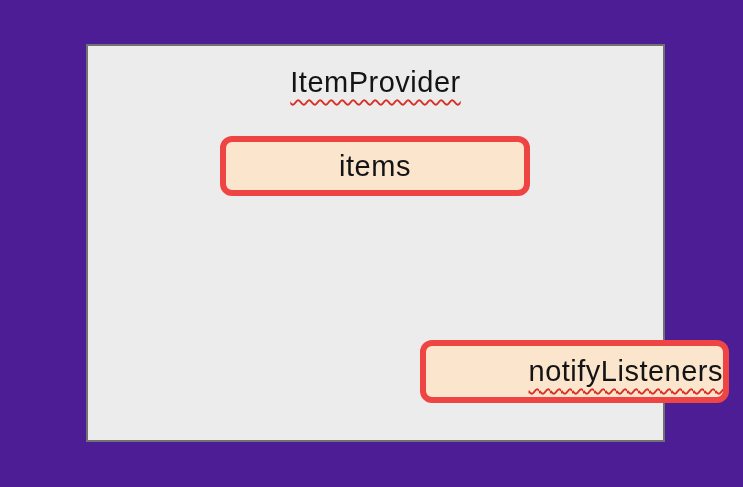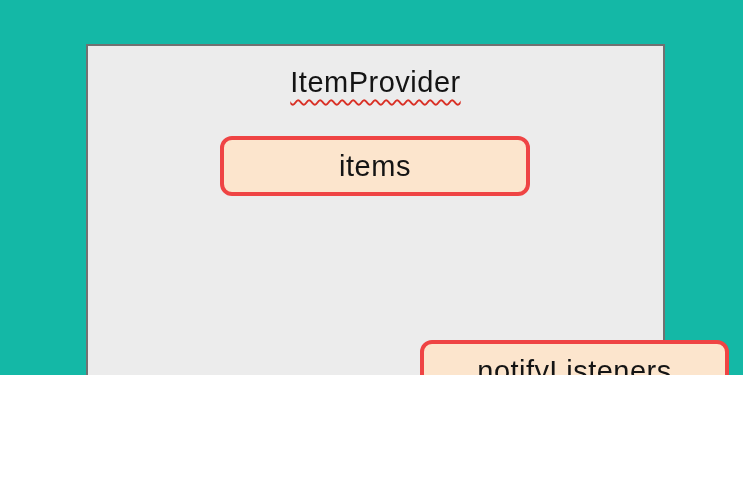--- a/index.html
+++ b/index.html
@@ -4,22 +4,22 @@
 <style>
   html, body {
     margin: 0;
     padding: 0;
     background: #ffffff;
     font-family: "Liberation Sans", sans-serif;
   }
   .canvas {
     position: relative;
     width: 743px;
-    height: 375px;
-    background: #14b8a6;
+    height: 487px;
+    background: #4c1d95;
     overflow: hidden;
   }
   .provider-box {
     position: absolute;
     left: 86px;
     top: 44px;
     width: 579px;
     height: 398px;
     background: #ececec;
     border: 2px solid #717171;
@@ -41,21 +41,21 @@
   .squiggle {
     text-decoration-line: underline;
     text-decoration-style: wavy;
     text-decoration-color: #d93025;
     text-decoration-thickness: 2px;
     text-underline-offset: 7px;
   }
   .node {
     position: absolute;
     background: #fce5cd;
-    border: 4px solid #ef4444;
+    border: 6px solid #ef4444;
     border-radius: 12px;
     box-sizing: border-box;
     display: flex;
     align-items: center;
     justify-content: center;
   }
   .node-label {
     font-size: 29px;
     color: #141414;
     letter-spacing: 0.5px;
@@ -72,20 +72,21 @@
     left: -82px;   
     top: 208px;    
     width: 311px;
     height: 64px;
   }
   .node-notify {
     left: 332px;   
     top: 294px;    
     width: 309px;
     height: 63px;
+    justify-content: flex-end;
   }
 </style>
 </head>
 <body>
 
 <div class="canvas">
   <div class="provider-box">
 
     <div class="title-row">
       <span class="title-text squiggle">ItemProvider</span>

